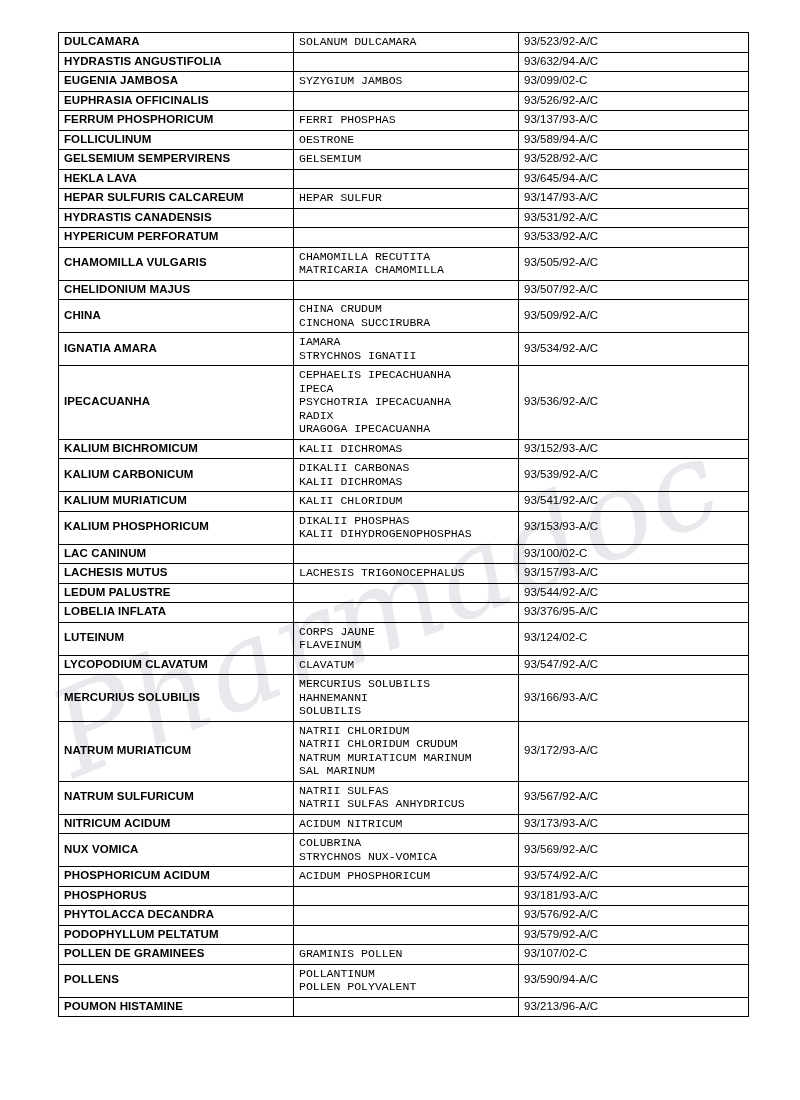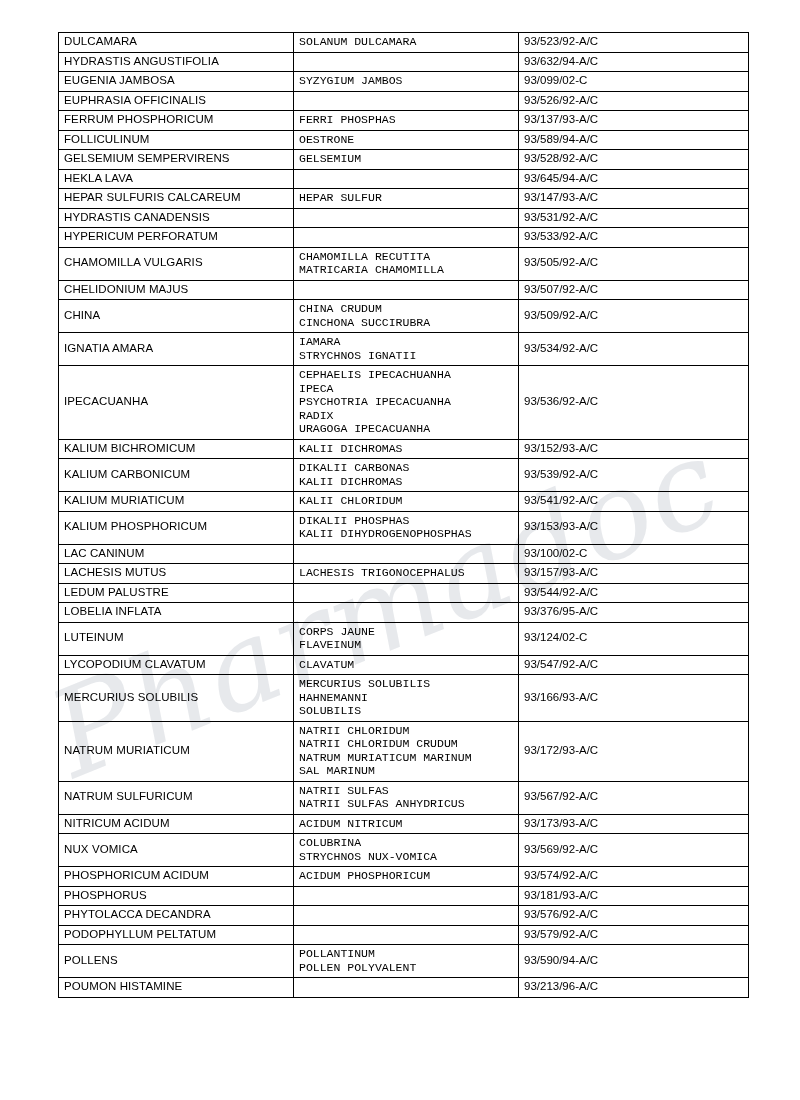--- a/index.html
+++ b/index.html
@@ -51,21 +51,21 @@
   td {
     border: 1px solid #000000;
     padding: 2px 5px 3px 5px;
     vertical-align: middle;
     font-size: 11.5px;
     line-height: 13.5px;
     color: #000000;
     background: transparent;
   }
   td.name {
-    font-weight: normal;
+    font-weight: bold;
     letter-spacing: 0.1px;
   }
   td.alt, td.code {
     font-weight: normal;
   }
   .line { display: block; font-family: Liberation Mono, monospace; }
 </style>
 </head>
 <body>
 
@@ -312,20 +312,27 @@
           <td class="name">PHYTOLACCA DECANDRA</td>
           <td class="alt"></td>
           <td class="code">93/576/92-A/C</td>
         </tr>
         <tr>
           <td class="name">PODOPHYLLUM PELTATUM</td>
           <td class="alt"></td>
           <td class="code">93/579/92-A/C</td>
         </tr>
         <tr>
+          <td class="name">POLLEN DE GRAMINEES</td>
+          <td class="alt">
+            <span class="line">GRAMINIS POLLEN</span>
+          </td>
+          <td class="code">93/107/02-C</td>
+        </tr>
+        <tr>
           <td class="name">POLLENS</td>
           <td class="alt">
             <span class="line">POLLANTINUM</span>
             <span class="line">POLLEN POLYVALENT</span>
           </td>
           <td class="code">93/590/94-A/C</td>
         </tr>
         <tr>
           <td class="name">POUMON HISTAMINE</td>
           <td class="alt"></td>

